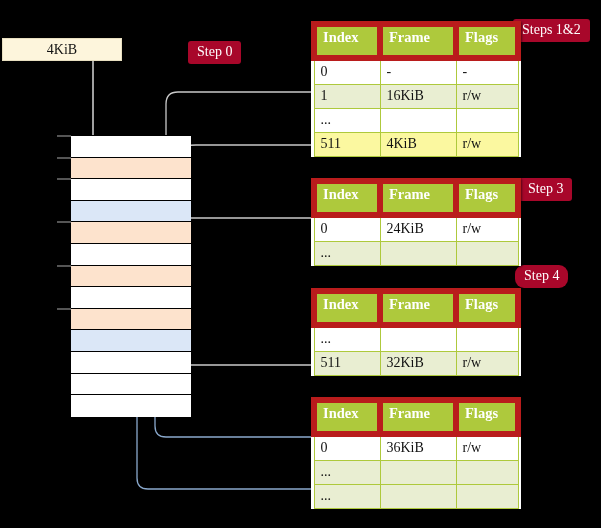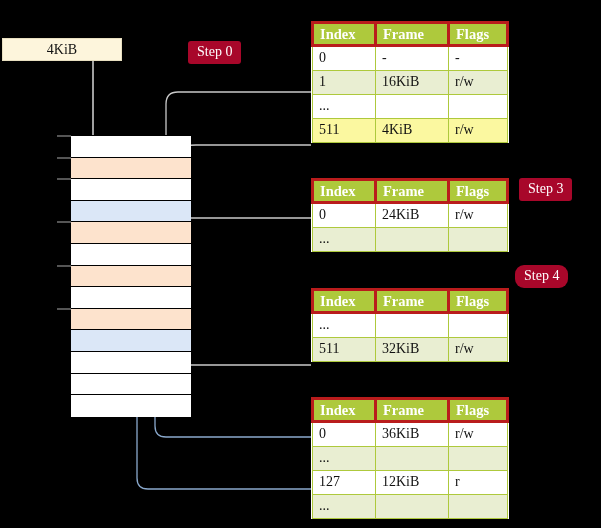--- a/index.html
+++ b/index.html
@@ -103,22 +103,22 @@
     font-family: "Liberation Serif", serif;
     font-size: 14px;
     background: #ffffff;
     box-shadow: 1px 1px 2px rgba(0,0,0,0.5);
   }
   table.ptable th {
     background: #aec93c;
     color: #ffffff;
     font-weight: bold;
     text-align: left;
-    padding: 2px 6px 1px 6px;
-    border: 3px solid #b91c1c;
+    padding: 2px 6px 9px 6px;
+    border: 6px solid #b91c1c;
     font-size: 14.5px;
   }
   table.ptable td {
     color: #111111;
     text-align: left;
     padding: 2px 6px 3px 6px;
     border: 1px solid #aec93c;
     height: 18px;
   }
   table.ptable tr.odd td  { background: #ffffff; }
@@ -187,20 +187,21 @@
     </div>
   <div id="ticks">
       <div class="tick" style="top: 135px; position: absolute;"></div>
       <div class="tick" style="top: 156.6px; position: absolute;"></div>
       <div class="tick" style="top: 178.2px; position: absolute;"></div>
       <div class="tick" style="top: 221.4px; position: absolute;"></div>
       <div class="tick" style="top: 264.6px; position: absolute;"></div>
       <div class="tick" style="top: 307.8px; position: absolute;"></div>
     </div>
 
+  <div id="badge-steps12" class="step-badge">Steps 1&amp;2</div>
   <div id="badge-step3" class="step-badge">Step 3</div>
   <div id="badge-step4" class="step-badge">Step 4</div>
   <div id="badge-step0" class="step-badge">Step 0</div>
 
   <div id="tables-host">
       <table class="ptable" id="table-0">
         <thead>
           <tr>
             <th class="c-index">Index</th>
             <th class="c-frame">Frame</th>
@@ -284,25 +285,20 @@
           <tr class="odd">
             <td class="c-index">0</td>
             <td class="c-frame">36KiB</td>
             <td class="c-flags">r/w</td>
           </tr>
           <tr class="even">
             <td class="c-index">...</td>
             <td class="c-frame"></td>
             <td class="c-flags"></td>
           </tr>
-          <tr class="odd">
-            <td class="c-index">127</td>
-            <td class="c-frame">12KiB</td>
-            <td class="c-flags">r</td>
-          </tr>
           <tr class="even">
             <td class="c-index">...</td>
             <td class="c-frame"></td>
             <td class="c-flags"></td>
           </tr>
         </tbody>
       </table>
     </div>
 
 </div>

